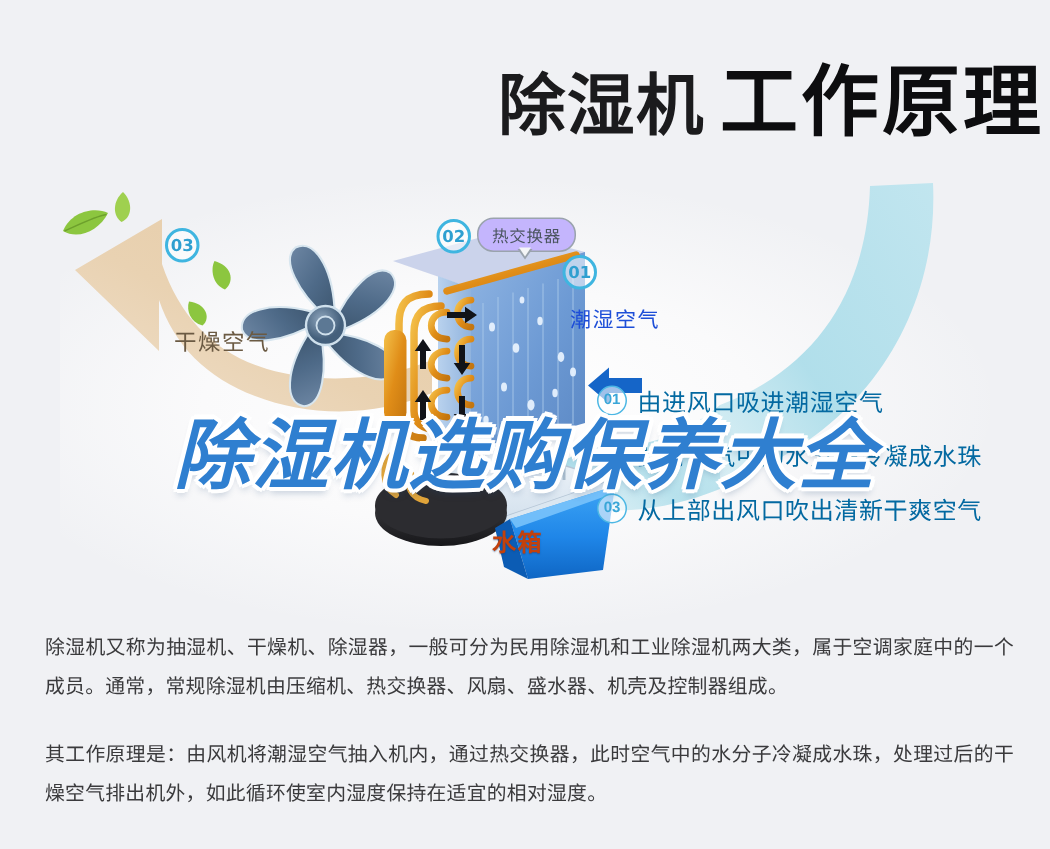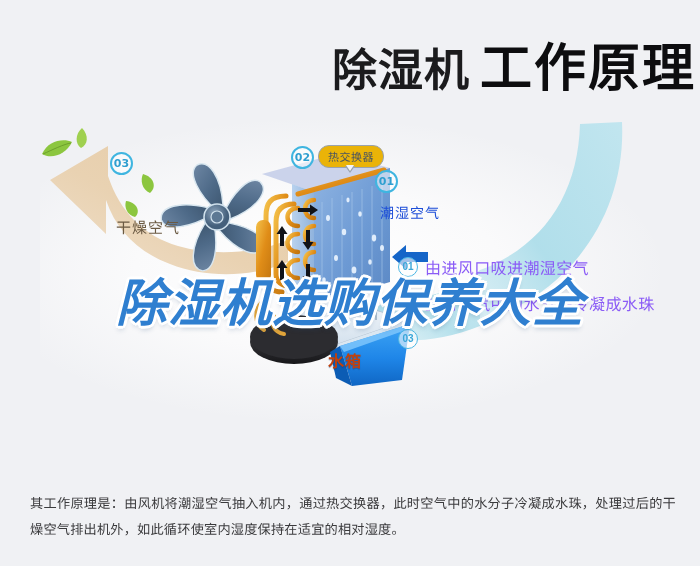--- a/index.html
+++ b/index.html
@@ -125,21 +125,21 @@
   .badge-02 { left: 291px; top: 26px; }
   .badge-01 { left: 375px; top: 50px; }
 
   
   .callout {
     position: absolute;
     left: 318px; top: 25px;
     padding: 2px 9px 3px 9px;
     border: 1.4px solid #9aa3ad;
     border-radius: 11px;
-    background: #eab308;
+    background: #c4b5fd;
     font-size: 11px;
     color: #4b5560;
     font-family: "DejaVu Sans", "Liberation Sans", sans-serif;
     letter-spacing: .5px;
     white-space: nowrap;
   }
   .callout:after {
     content: "";
     position: absolute;
     left: 26px; top: 100%;
@@ -181,21 +181,21 @@
     font-weight: bold;
     display: flex;
     align-items: center;
     justify-content: center;
     margin-right: 7px;
     background: rgba(255,255,255,.6);
   }
   .legend-text {
     font-family: "DejaVu Sans", "Liberation Sans", sans-serif;
     font-size: 16px;
-    color: #8b5cf6;
+    color: #0369a1;
     letter-spacing: .4px;
     white-space: nowrap;
   }
 
   
   .overlay-headline {
     position: absolute;
     left: 0; top: 262px;
     width: 700px;
     text-align: center;
@@ -449,20 +449,22 @@
     <div class="legend-row">
       <div class="legend-badge">01</div>
       <div class="legend-text">由进风口吸进潮湿空气</div>
     </div>
     <div class="legend-row">
       <div class="legend-badge">02</div>
       <div class="legend-text">此时空气中的水分子冷凝成水珠</div>
     </div>
     <div class="legend-row">
       <div class="legend-badge">03</div>
+      <div class="legend-text">从上部出风口吹出清新干爽空气</div>
     </div>
   </div>
 
   <div class="overlay-headline">除湿机选购保养大全</div>
 
+  <div class="copy copy-1">除湿机又称为抽湿机、干燥机、除湿器，一般可分为民用除湿机和工业除湿机两大类，属于空调家庭中的一个成员。通常，常规除湿机由压缩机、热交换器、风扇、盛水器、机壳及控制器组成。</div>
   <div class="copy copy-2">其工作原理是：由风机将潮湿空气抽入机内，通过热交换器，此时空气中的水分子冷凝成水珠，处理过后的干燥空气排出机外，如此循环使室内湿度保持在适宜的相对湿度。</div>
 
 </div>
 
 </body></html>

